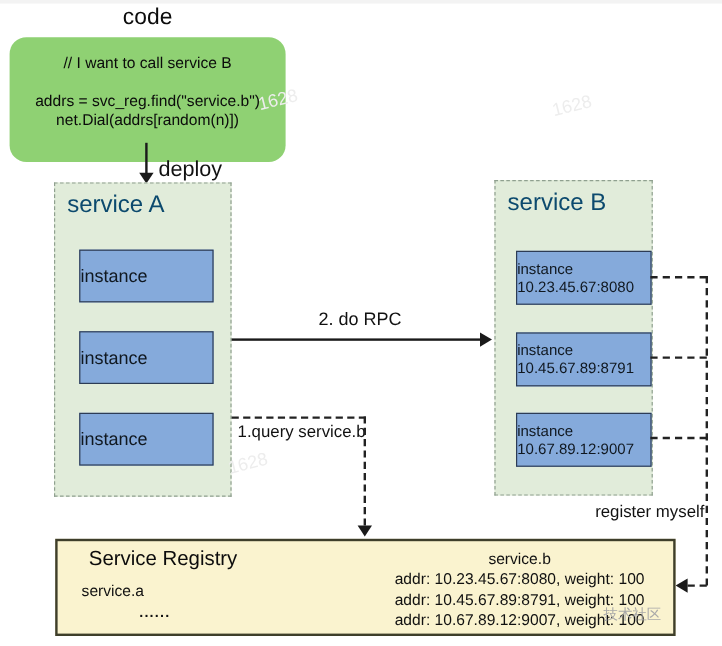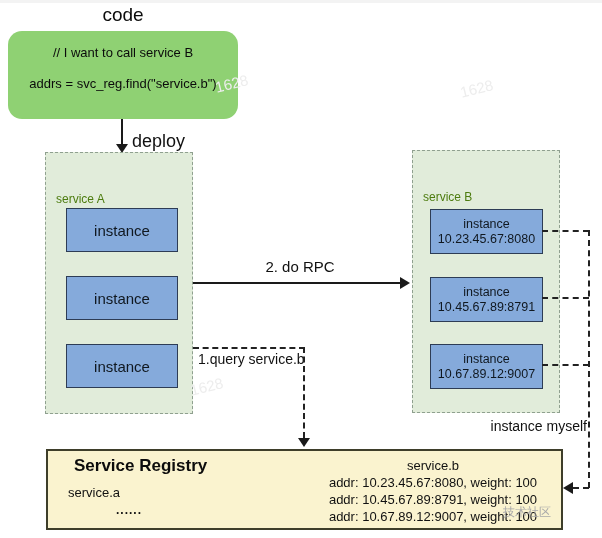--- a/index.html
+++ b/index.html
@@ -6,41 +6,41 @@
   #canvas{
     position:relative;width:602px;height:538px;background:#ffffff;
     font-family:"Liberation Sans",sans-serif;color:#111;overflow:hidden;
   }
   .abs{position:absolute;}
   .top-strip{left:0;top:0;width:602px;height:3px;background:#f3f3f3;}
 
   
   .code-title{left:8px;top:4px;width:230px;text-align:center;font-size:19px;color:#0c0c0c;}
   .code-box{
-    left:8px;top:31px;width:230px;height:88px;box-sizing:border-box;
+    left:8px;top:31px;width:230px;height:104px;box-sizing:border-box;
     background:var(--code-green,#8fd173);border-radius:14px;
     text-align:center;font-size:13px;line-height:16px;padding-top:14px;color:#0b0b0b;
   }
   .code-comment{margin-bottom:15px;}
 
   
   .deploy-line{left:121px;top:119px;width:2px;height:26px;background:var(--arrow-black,#1a1a1a);}
   .arrow-down{width:0;height:0;border-left:6px solid transparent;border-right:6px solid transparent;border-top:9px solid var(--arrow-black,#1a1a1a);}
   .deploy-head{left:116px;top:144px;}
   .deploy-label{left:132px;top:131px;font-size:18px;}
 
   
   .service-box{background:var(--service-bg,#e1ecda);border:1.5px dashed #8fa08f;box-sizing:border-box;}
   .service-a{left:45px;top:152px;width:148px;height:262px;}
-  .service-b{left:412px;top:150px;width:148px;height:263px;}
-  .service-label{position:absolute;left:10px;top:7px;font-size:12px;color:#4d7c0f;margin-top:32px;}
+  .service-b{left:412px;top:150px;width:132px;height:263px;}
+  .service-label{position:absolute;left:10px;top:7px;font-size:20px;color:#0c4a6e;}
 
   .inst{
     position:absolute;background:var(--instance-blue,#85aadb);border:1.5px solid #2d3c55;box-sizing:border-box;
-    display:flex;flex-direction:column;align-items:center;justify-content:center;color:#101820;
+    display:flex;flex-direction:column;justify-content:center;color:#101820;
   }
   .inst-a{left:20px;width:112px;height:44px;font-size:15px;}
   .inst-a1{top:55px;} .inst-a2{top:123px;} .inst-a3{top:191px;}
   .inst-b{left:17px;width:113px;height:45px;font-size:12.5px;line-height:15px;}
   .inst-b1{top:58px;} .inst-b2{top:126px;} .inst-b3{top:193px;}
 
   
   .rpc-line{left:193px;top:282px;width:209px;height:2px;background:var(--arrow-black,#1a1a1a);}
   .arrow-right{width:0;height:0;border-top:6px solid transparent;border-bottom:6px solid transparent;border-left:10px solid var(--arrow-black,#1a1a1a);}
   .rpc-head{left:400px;top:277px;}
@@ -62,21 +62,21 @@
   .regc-stub{left:573px;top:487px;width:16px;}
   .arrow-left{width:0;height:0;border-top:6px solid transparent;border-bottom:6px solid transparent;border-right:10px solid var(--arrow-black,#1a1a1a);}
   .regc-head{left:563px;top:482px;}
   .register-label{left:490px;top:418px;width:97px;text-align:right;font-size:14px;}
 
   
   .registry{
     left:46px;top:449px;width:517px;height:81px;box-sizing:border-box;
     background:var(--registry-yellow,#faf3cf);border:2px solid #3e3e2a;
   }
-  .registry-title{position:absolute;left:26px;top:5px;font-size:17px;font-weight:bold;color:#0c0c0c;}
+  .registry-title{position:absolute;left:26px;top:5px;font-size:17px;font-weight:normal;color:#0c0c0c;}
   .registry-service-a{position:absolute;left:20px;top:34px;width:122px;text-align:left;font-size:13px;}
   .registry-dots{position:absolute;left:20px;top:52px;width:122px;text-align:center;font-size:12px;font-weight:bold;letter-spacing:1px;}
   .registry-b-block{position:absolute;left:270px;top:6px;width:230px;text-align:center;font-size:13px;line-height:17px;}
 
   
   .wm{color:#ededed;font-size:15px;transform:rotate(-14deg);white-space:nowrap;}
   .wm1{left:215px;top:75px;}
   .wm2{left:460px;top:80px;}
   .wm3{left:190px;top:378px;}
   .wm-community{left:503px;top:504px;font-size:12px;color:#a9a9a9;z-index:5;}
@@ -84,20 +84,21 @@
 </head>
 <body>
 
 <div id="canvas">
   <div class="abs top-strip"></div>
 
   <div class="abs code-title">code</div>
   <div class="abs code-box">
     <div class="code-comment">// I want to call service B</div>
     <div>addrs = svc_reg.find("service.b")</div>
+    <div>net.Dial(addrs[random(n)])</div>
   </div>
 
   <div class="abs deploy-line"></div>
   <div class="abs arrow-down deploy-head"></div>
   <div class="abs deploy-label">deploy</div>
 
   <div class="abs service-box service-a">
     <div class="service-label">service A</div>
     <div class="inst inst-a inst-a1">
       <span>instance</span>
@@ -134,21 +135,21 @@
       <span>10.67.89.12:9007</span>
     </div>
   </div>
 
   <div class="abs dash-h regc-h1"></div>
   <div class="abs dash-h regc-h2"></div>
   <div class="abs dash-h regc-h3"></div>
   <div class="abs dash-v regc-v"></div>
   <div class="abs dash-h regc-stub"></div>
   <div class="abs arrow-left regc-head"></div>
-  <div class="abs register-label">instance myself</div>
+  <div class="abs register-label">register myself</div>
 
   <div class="abs registry">
     <div class="registry-title">Service Registry</div>
     <div class="registry-service-a">service.a</div>
     <div class="registry-dots">......</div>
     <div class="registry-b-block">
       <div>service.b</div>
       <div>addr: 10.23.45.67:8080, weight: 100</div>
       <div>addr: 10.45.67.89:8791, weight: 100</div>
       <div>addr: 10.67.89.12:9007, weight: 100</div>

